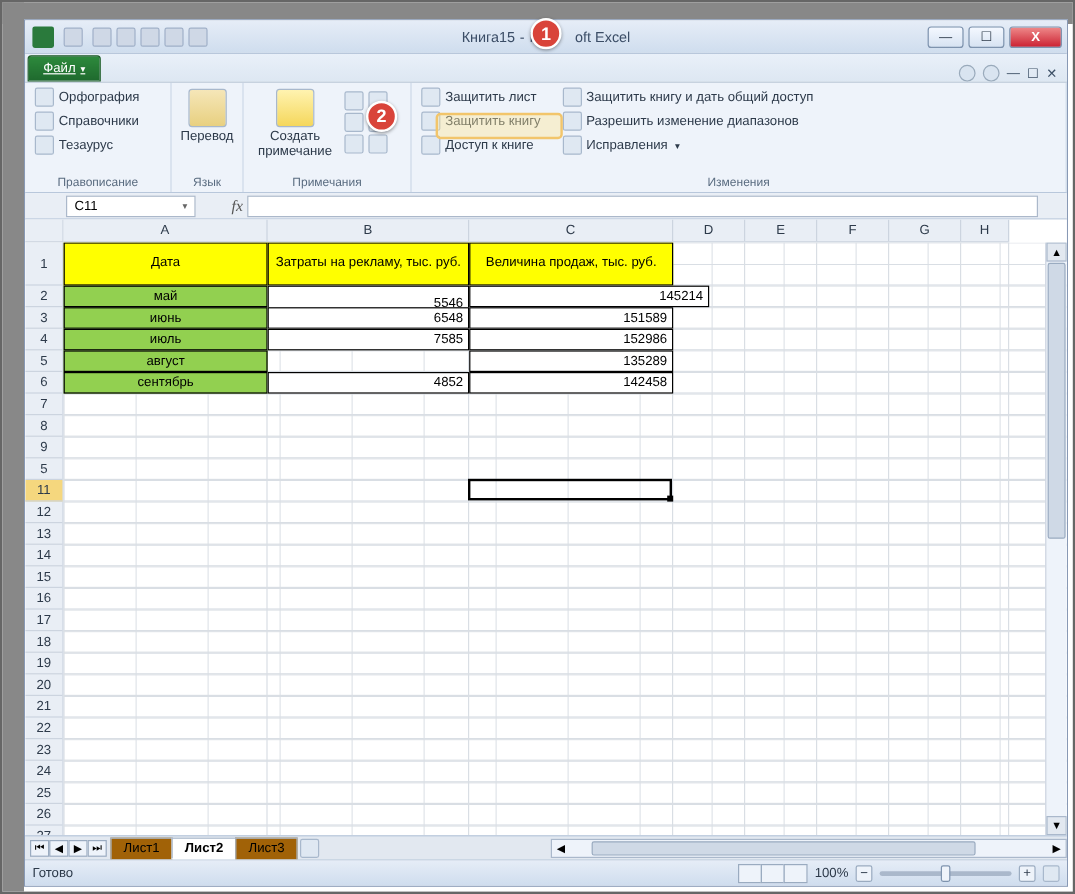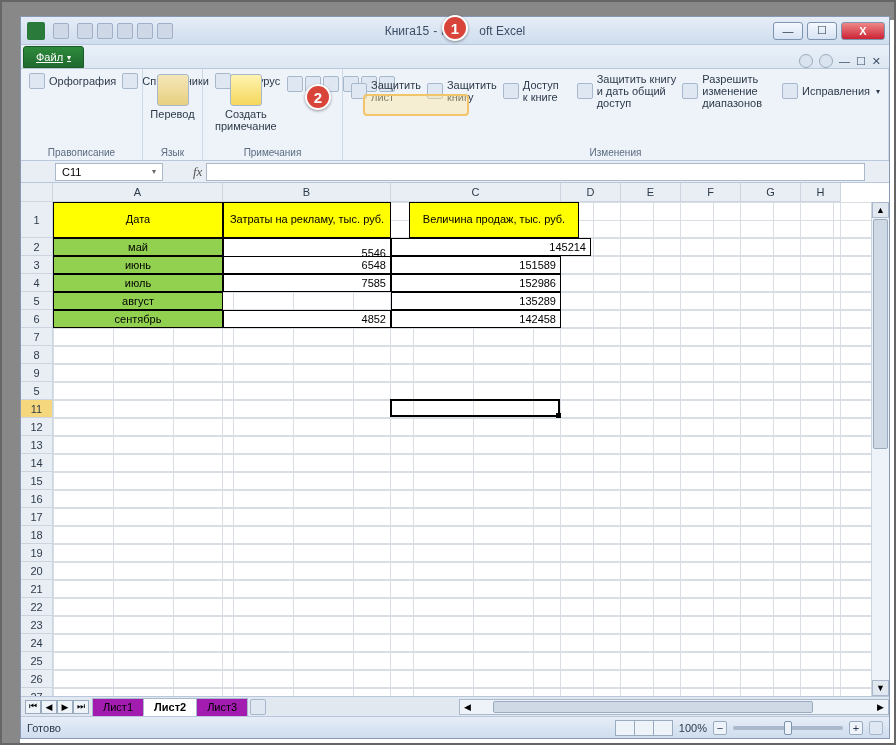--- a/index.html
+++ b/index.html
@@ -26,21 +26,21 @@
 .file-tab { background:linear-gradient(#2d8a3c,#1f6a2e); color:#fff; font-size:11px; padding:4px 12px; border-radius:3px 3px 0 0; border:1px solid #1a5a24; display:flex; align-items:center; gap:4px; cursor:pointer;text-decoration:underline;}
 .tab { font-size:11px; color:#3d5066; padding:4px 6px; cursor:pointer; border:1px solid transparent; border-bottom:none; border-radius:3px 3px 0 0;}
 .tab.active { background:#f3f6fb; border-color:#bac8d8;}
 .tab-help { margin-left:auto; display:flex; gap:6px; padding-right:8px; align-items:center; font-size:11px; color:#3d5066;}
 .help-ico{ width:14px; height:14px; border-radius:50%; background:#d9e4f0; border:1px solid #9ab; display:inline-block;}
 
 
 .ribbon { height:92px; background:#eef3fa; border-bottom:1px solid #b8c7db; display:flex; }
 .group { border-right:1px solid #cdd9e8; padding:3px 6px 2px 6px; display:flex; flex-direction:column; justify-content:space-between;}
 .group-label { font-size:10px; color:#5a6c80; text-align:center; padding-top:2px;}
-.vstack { display:flex; flex-direction:row; gap:2px; font-size:11px; color:#2d3a4a;}
+.vstack { display:flex; flex-direction:column; gap:2px; font-size:11px; color:#2d3a4a;}
 .vstack .row { display:flex; align-items:center; gap:4px; cursor:pointer; padding:1px 2px;}
 .ico16 { width:16px; height:16px; display:inline-block; border:1px solid #a8b8cc; border-radius:2px; background:#dfe8f2; flex-shrink:0;}
 .bigbtn { display:flex; flex-direction:column; align-items:center; gap:2px; font-size:11px; color:#2d3a4a; padding:2px 6px; cursor:pointer;}
 .bigico { width:32px; height:32px; border:1px solid #a8b8cc; border-radius:3px; background:linear-gradient(#f5e6b8,#e8d080);}
 .hstack{display:flex; gap:4px;}
 
 
 .formulabar { height:22px; border-bottom:1px solid #b8c7db; display:flex; align-items:center; background:#e9eef5; font-size:11px;}
 .namebox { width:108px; height:18px; margin-left:34px; background:#fff; border:1px solid #abb8ca; display:flex; align-items:center; padding:0 6px; justify-content:space-between;}
 .fx-sep { width:12px;}
@@ -61,21 +61,21 @@
 .cell.header-y { background:#ffff00; border:1px solid #000; justify-content:center; text-align:right; line-height:1.2;}
 .cell.header-g { background:#92d050; border:1px solid #000; justify-content:center;}
 .cell.databorder{ border:1px solid #000; justify-content:flex-end; background:#fff;}
 .selection { position:absolute; border:2px solid #000; pointer-events:none;}
 .selection::after{content:''; position:absolute; right:-3px; bottom:-3px; width:5px;height:5px;background:#000;}
 
 
 .sheet-tabs { height:20px; background:#e2e8f0; border-top:1px solid #b8c7db; display:flex; align-items:center; font-size:11px; position:relative;}
 .nav-arrows{display:flex; padding:0 4px; gap:0;}
 .nav-arrows span{width:16px;height:14px;border:1px solid #9aabc0;background:#eef3fa;display:flex;align-items:center;justify-content:center;font-size:9px;}
-.sheet-tab{padding:2px 10px;background:#a21caf;border:1px solid #aab8cb;border-bottom:none;margin-left:-1px;cursor:pointer;}
+.sheet-tab{padding:2px 10px;background:#a16207;border:1px solid #aab8cb;border-bottom:none;margin-left:-1px;cursor:pointer;}
 .sheet-tab.active{background:#fff;font-weight:bold;border-bottom:1px solid #fff;}
 .hscroll{margin-left:auto;height:16px;width:430px;border:1px solid #aab8cb;background:#eef3fa;display:flex;align-items:center;}
 .hscroll .thumb{width:320px;height:12px;background:#cfd9e6;border:1px solid #9aabc0;margin-left:18px;border-radius:2px;}
 
 
 .statusbar { height:22px; background:linear-gradient(#e6edf7,#cfddee); border-top:1px solid #b8c7db; display:flex; align-items:center; font-size:11px; color:#2d3a4a; padding:0 6px;}
 .status-right{margin-left:auto;display:flex;align-items:center;gap:6px;}
 .view-btns{display:flex;}
 .view-btns span{width:20px;height:16px;border:1px solid #9aabc0;background:#eef3fa;margin-left:-1px;}
 .zoom-slider{width:110px;height:4px;background:#aab8cb;position:relative;border-radius:2px;}
@@ -318,21 +318,21 @@
             <div style="position: absolute; left: 0px; right: 0px; top: 359px; height: 1px; background: rgb(217, 222, 228);"></div>
             <div style="position: absolute; left: 0px; right: 0px; top: 377px; height: 1px; background: rgb(217, 222, 228);"></div>
             <div style="position: absolute; left: 0px; right: 0px; top: 395px; height: 1px; background: rgb(217, 222, 228);"></div>
             <div style="position: absolute; left: 0px; right: 0px; top: 413px; height: 1px; background: rgb(217, 222, 228);"></div>
             <div style="position: absolute; left: 0px; right: 0px; top: 431px; height: 1px; background: rgb(217, 222, 228);"></div>
             <div style="position: absolute; left: 0px; right: 0px; top: 449px; height: 1px; background: rgb(217, 222, 228);"></div>
             <div style="position: absolute; left: 0px; right: 0px; top: 467px; height: 1px; background: rgb(217, 222, 228);"></div>
             <div style="position: absolute; left: 0px; right: 0px; top: 485px; height: 1px; background: rgb(217, 222, 228);"></div>
             <div class="cell header-y" style="left: 0px; top: 0px; width: 170px; height: 36px; justify-content: center; white-space: normal;">Дата</div>
             <div class="cell header-y" style="left: 170px; top: 0px; width: 168px; height: 36px; justify-content: center; white-space: normal;">Затраты на рекламу, тыс. руб.</div>
-            <div class="cell header-y" style="left: 356px; top: 0px; width: 170px; height: 36px; justify-content: center; white-space: normal;">Величина продаж, тыс. руб.</div>
+            <div class="cell header-y" style="left: 338px; top: 0px; width: 170px; height: 36px; justify-content: center; white-space: normal;">Величина продаж, тыс. руб.</div>
             <div class="cell header-g" style="left: 0px; top: 36px; width: 170px; height: 18px; justify-content: center;">май</div>
             <div class="cell databorder" style="left: 170px; top: 36px; width: 168px; height: 30px;">5546</div>
             <div class="cell databorder" style="left: 338px; top: 36px; width: 200px; height: 18px;">145214</div>
             <div class="cell header-g" style="left: 0px; top: 54px; width: 170px; height: 18px; justify-content: center;">июнь</div>
             <div class="cell databorder" style="left: 170px; top: 54px; width: 168px; height: 18px;">6548</div>
             <div class="cell databorder" style="left: 338px; top: 54px; width: 170px; height: 18px;">151589</div>
             <div class="cell header-g" style="left: 0px; top: 72px; width: 170px; height: 18px; justify-content: center;">июль</div>
             <div class="cell databorder" style="left: 170px; top: 72px; width: 168px; height: 18px;">7585</div>
             <div class="cell databorder" style="left: 338px; top: 72px; width: 170px; height: 18px;">152986</div>
             <div class="cell header-g" style="left: 0px; top: 90px; width: 170px; height: 18px; justify-content: center;">август</div>

